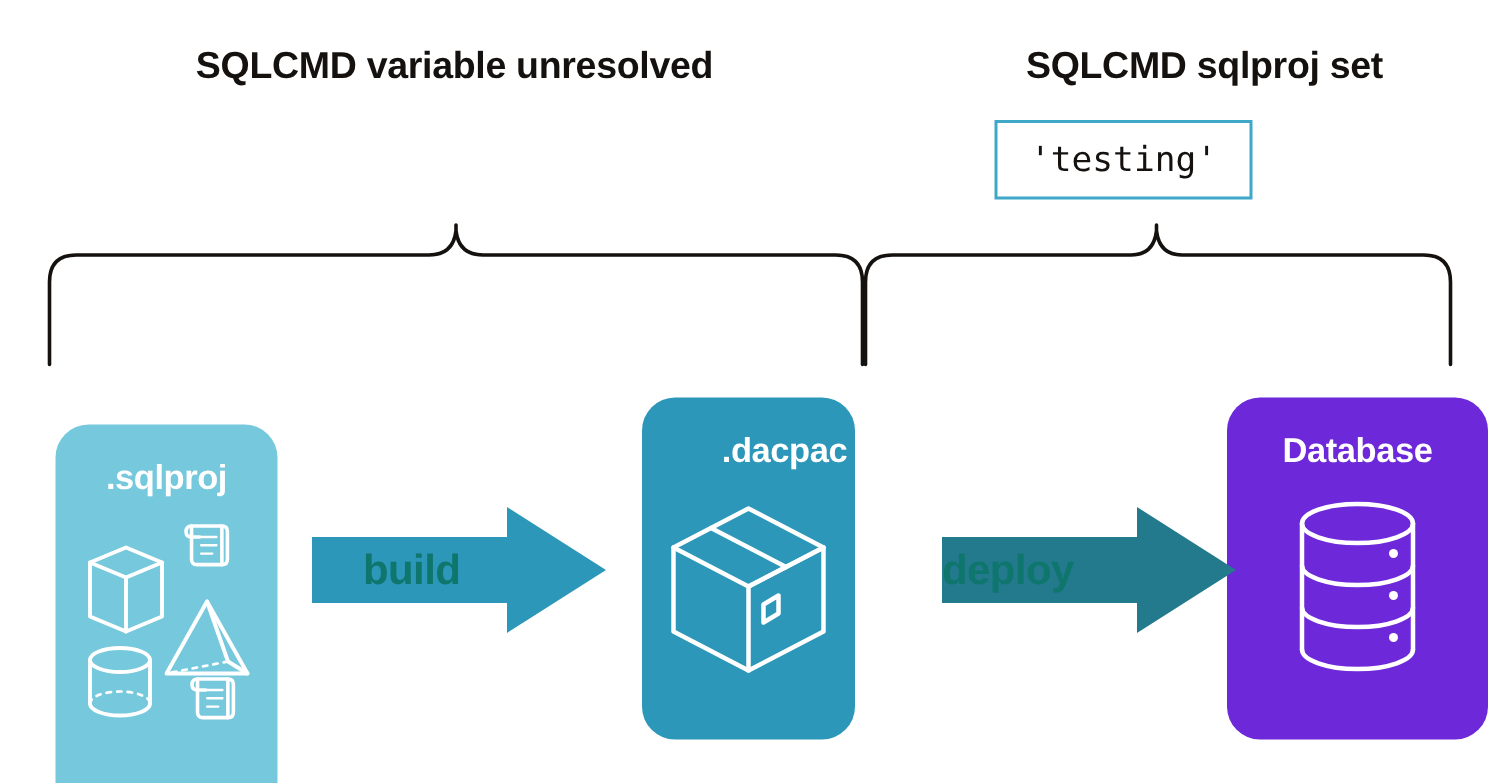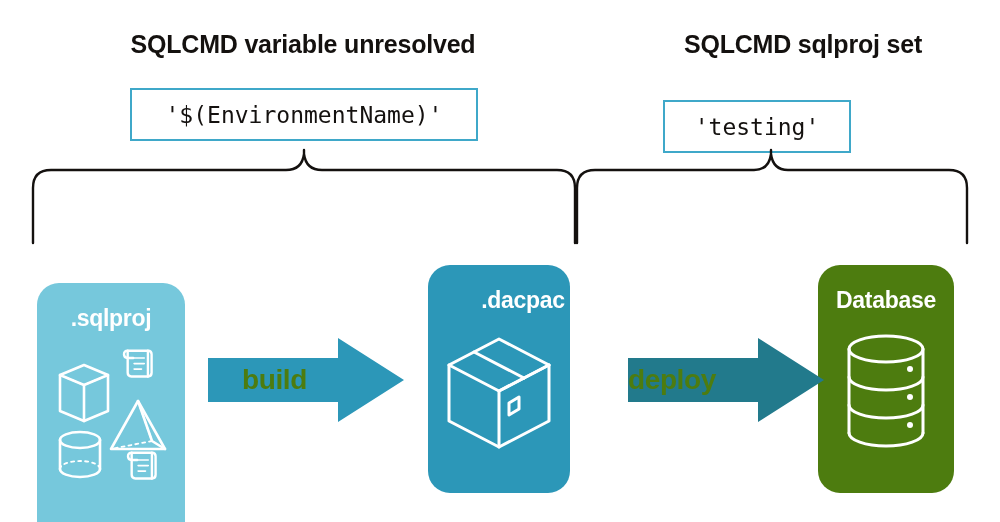--- a/index.html
+++ b/index.html
@@ -41,21 +41,21 @@
     display: flex;
     align-items: center;
     justify-content: center;
     font-family: "DejaVu Sans Mono", monospace;
     font-size: 23px;
     color: #14110f;
     white-space: nowrap;
     letter-spacing: 0px;
   }
   #code-left  { left: 130px; top: 88px; width: 348px; height: 53px; }
-  #code-right { left: 663px; top: 100px; width: 188px; height: 53px; }
+  #code-right { left: 663px; top: 80px; width: 172px; height: 53px; }
 
   
   .brace-wrap {
     position: absolute;
     top: 148px;
     height: 100px;
   }
   #brace-left-wrap  { left: 28px;  width: 552px; }
   #brace-right-wrap { left: 572px; width: 400px; }
   .brace-wrap svg { display: block; width: 100%; height: 100%; overflow: visible; }
@@ -80,62 +80,61 @@
   }
   .card-art {
     position: absolute;
     left: 0;
     right: 0;
   }
   .card-art svg { display: block; margin: 0 auto; overflow: visible; }
 
   #card-sqlproj  { left: 37px;  top: 283px; width: 148px; height: 272px; background: #76C8DC; }
   #card-dacpac   { left: 428px; top: 265px; width: 142px; height: 228px; background: #2C97B8; }
-  #card-database { left: 818px; top: 265px; width: 136px; height: 228px; background: #4d7c0f; }
+  #card-database { left: 818px; top: 265px; width: 174px; height: 228px; background: #6d28d9; }
 
   #card-sqlproj  .card-label { top: 22px; }
   #card-dacpac   .card-label { top: 22px; margin-left: 48px; }
   #card-database .card-label { top: 22px; }
 
   #card-sqlproj  .card-art { top: 58px; }
   #card-dacpac   .card-art { top: 60px; }
   #card-database .card-art { top: 68px; }
 
   
   .arrow {
     position: absolute;
   }
   .arrow svg { display: block; overflow: visible; }
   .arrow-label {
     position: absolute;
     top: 0;
     height: 100%;
     display: flex;
     align-items: center;
-    color: #4d7c0f;
+    color: #0f766e;
     font-family: "Liberation Sans", sans-serif;
     font-weight: bold;
     font-size: 28px;
     letter-spacing: -0.4px;
     white-space: nowrap;
   }
   #arrow-build  { left: 208px; top: 336px; width: 196px; height: 88px; }
   #arrow-deploy { left: 604px; top: 336px; width: 196px; height: 88px; padding-left: 24px; }
   #arrow-build  .arrow-label { left: 34px; }
   #arrow-deploy .arrow-label { left: 24px; }
 </style>
 </head>
 <body>
 
 <div id="canvas">
 
   <div class="section-title" id="title-left">SQLCMD variable unresolved</div>
   <div class="section-title" id="title-right">SQLCMD sqlproj set</div>
 
-  <div class="code-box" id="code-left">'$(EnvironmentName)'</div>
   <div class="code-box" id="code-right">'testing'</div>
 
   <div class="brace-wrap" id="brace-left-wrap">
     <svg viewBox="0 0 552 100" preserveAspectRatio="none">
       <path d="M5,95 L5,40 Q5,22 23,22 L258,22 Q274,22 276,6 L276,2
                L276,6 Q278,22 294,22 L529,22 Q547,22 547,40 L547,95" fill="none" stroke="#14110f" stroke-width="2.4" stroke-linecap="round" stroke-linejoin="round"></path>
     </svg>
   </div>
 
   <div class="brace-wrap" id="brace-right-wrap">

